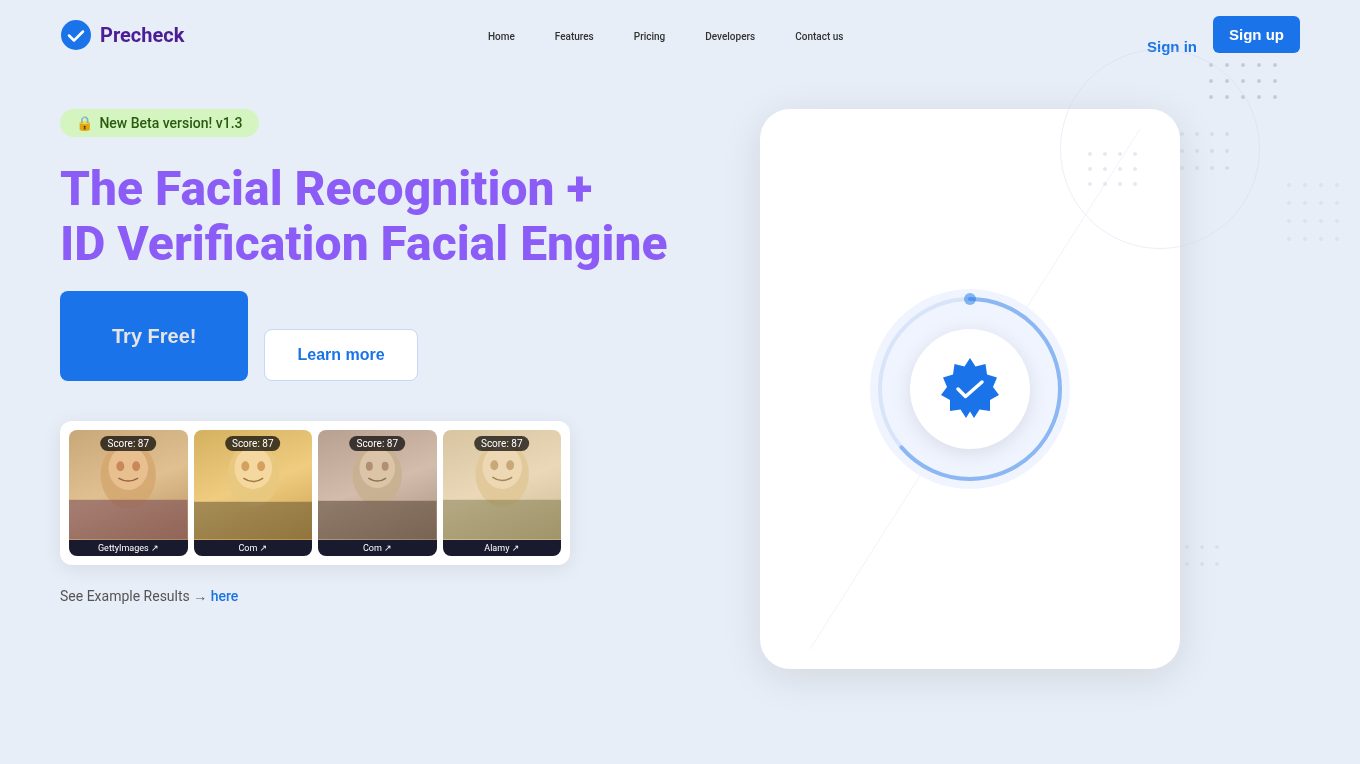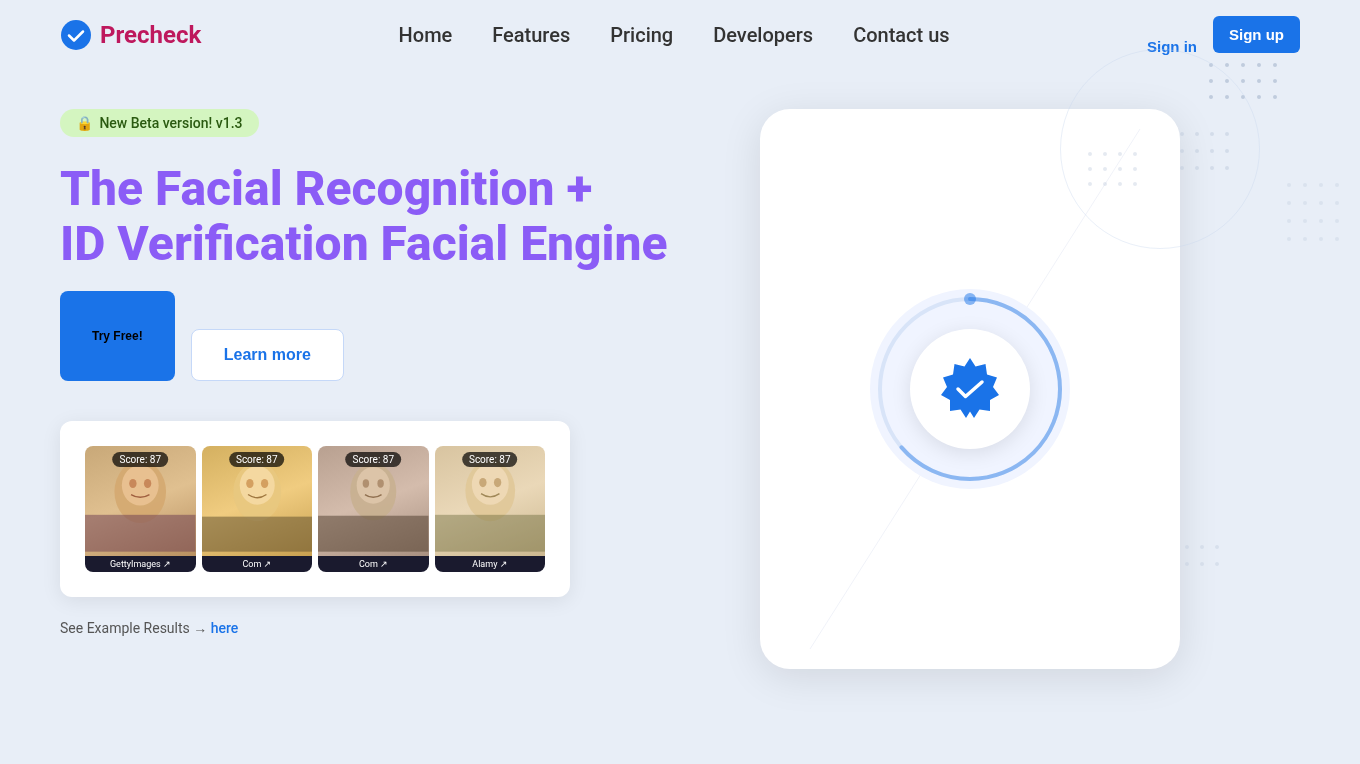--- a/index.html
+++ b/index.html
@@ -22,34 +22,34 @@
       display: flex;
       align-items: center;
       gap: 8px;
       text-decoration: none;
     }
     .logo-icon {
       width: 32px;
       height: 32px;
     }
     .logo-text {
-      font-size: 24px;
+      font-size: 20px;
       font-weight: 700;
-      color: #be185d;
+      color: #4c1d95;
     }
     .nav-links {
       display: flex;
       align-items: center;
       gap: 40px;
       list-style: none;
     }
     .nav-links a {
       text-decoration: none;
       color: #333;
-      font-size: 20px;
+      font-size: 10px;
       font-weight: 500;
     }
     .nav-auth {
       display: flex;
       align-items: center;
       gap: 16px;
     }
     .btn-signin {
       background: none;
       border: none;
@@ -108,45 +108,45 @@
       max-width: 560px;
       margin-bottom: 36px;
     }
     .hero-buttons {
       display: flex;
       gap: 16px;
       margin-bottom: 40px;
     }
     .btn-try {
       background: #1a73e8;
-      color: #000000;
+      color: #e5e5e5;
       border: none;
       border-radius: 8px;
-      padding: 16px 32px;
-      font-size: 12px;
+      padding: 16px 52px;
+      font-size: 20px;
       font-weight: 600;
       cursor: pointer;
     }
     .btn-learn {
       background: white;
       color: #1a73e8;
       border: 1.5px solid #c5d8f8;
       border-radius: 8px;
       padding: 16px 32px;
       font-size: 16px;
       font-weight: 600;
       cursor: pointer;
       margin-top: 38px;
     }
 
     
     .image-grid-container {
       background: white;
       border-radius: 12px;
-      padding: 25px;
+      padding: 9px;
       box-shadow: 0 4px 20px rgba(0,0,0,0.08);
       max-width: 510px;
     }
     .image-grid {
       display: flex;
       gap: 6px;
     }
     .image-card {
       flex: 1;
       position: relative;

